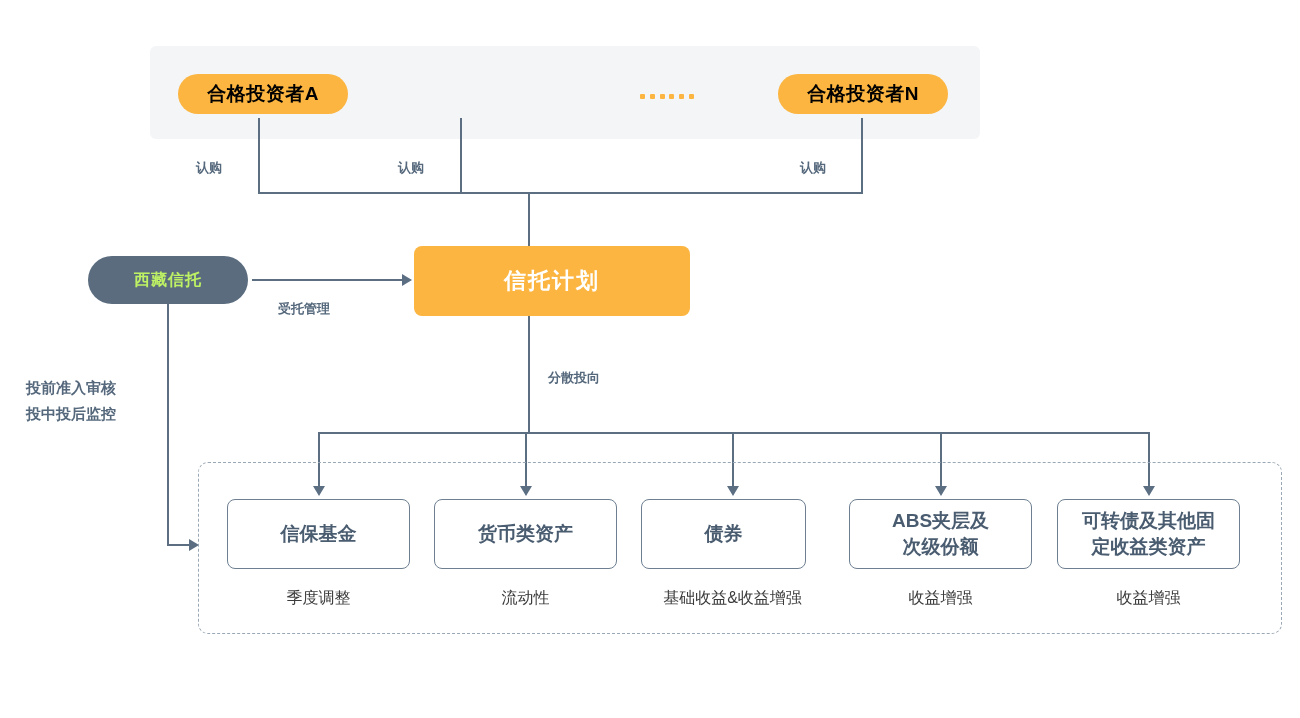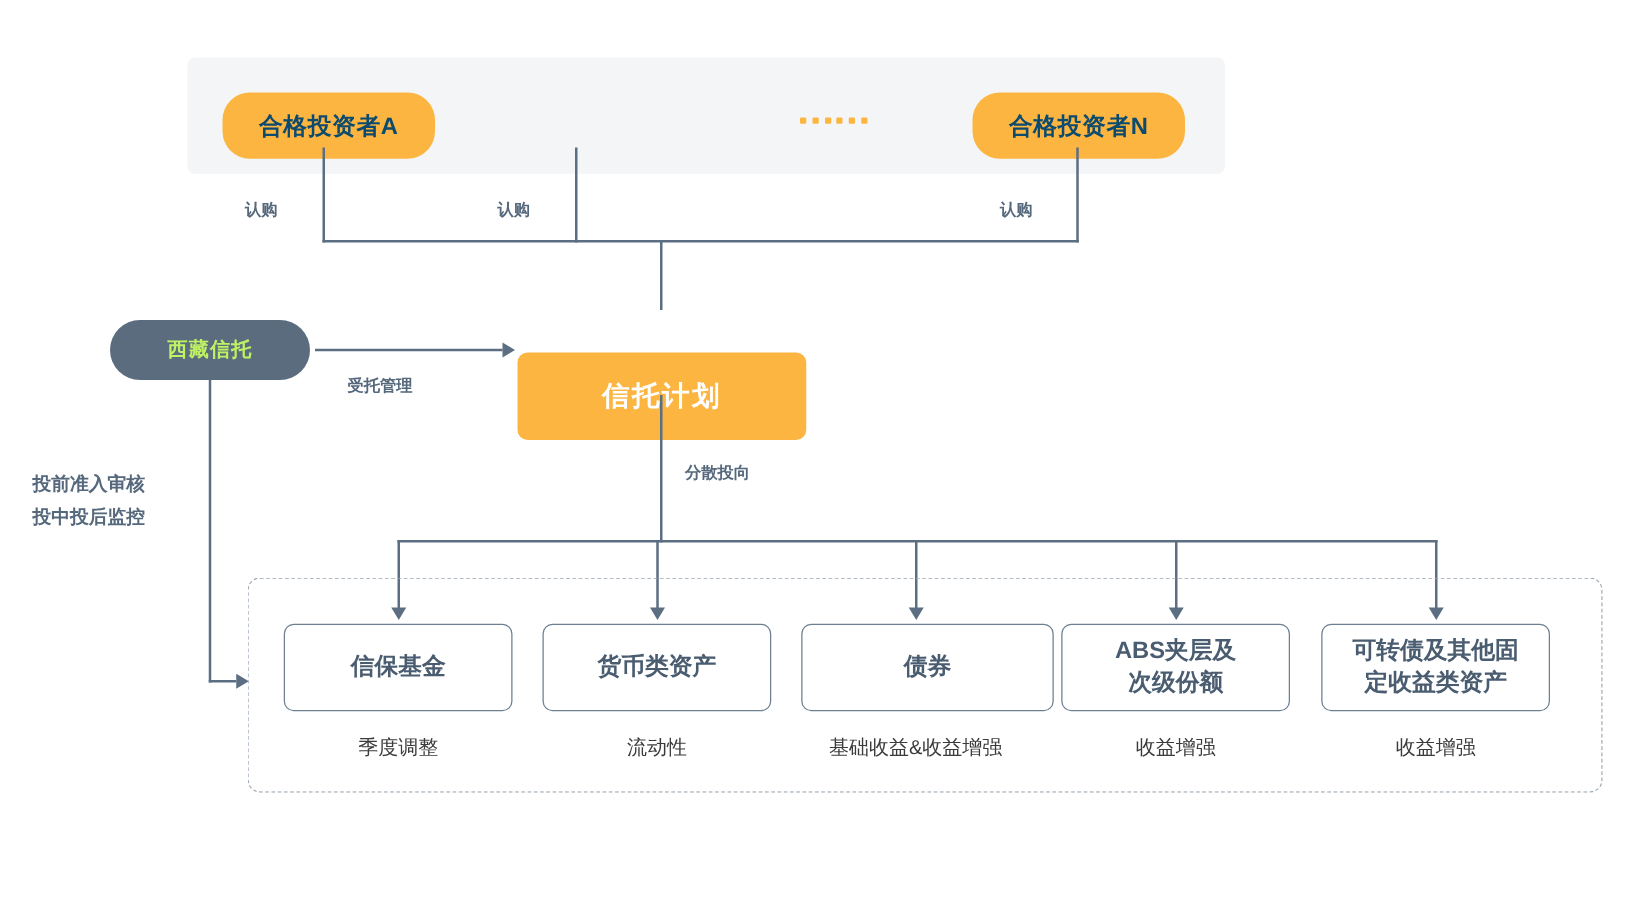--- a/index.html
+++ b/index.html
@@ -22,24 +22,24 @@
     position: absolute;
     left: 150px;
     top: 46px;
     width: 830px;
     height: 93px;
     background: #f4f5f7;
     border-radius: 6px;
   }
   .pill {
     position: absolute;
-    height: 53px;
+    height: 40px;
     border-radius: 22px;
     background: #fbb540;
-    color: #0c4a6e;
+    color: #000000;
     font-size: 19px;
     font-weight: bold;
     display: flex;
     align-items: center;
     justify-content: center;
     letter-spacing: 0.5px;
   }
   .pill-a { left: 178px; top: 74px; width: 170px; }
   .pill-b { left: 377px; top: 74px; width: 170px; }
   .pill-n { left: 778px; top: 74px; width: 170px; }
@@ -117,32 +117,31 @@
     font-weight: bold;
     display: flex;
     align-items: center;
     justify-content: center;
     letter-spacing: 1px;
   }
   .node-plan {
     position: absolute;
     left: 414px;
     top: 246px;
-    width: 231px;
+    width: 276px;
     height: 70px;
     border-radius: 8px;
     background: #fbb540;
     color: #ffffff;
     font-size: 22px;
     font-weight: bold;
     display: flex;
     align-items: center;
     justify-content: center;
     letter-spacing: 2px;
-    margin-top: 36px;
   }
   
   .asset-container {
     position: absolute;
     left: 198px;
     top: 462px;
     width: 1082px;
     height: 170px;
     border: 1px dashed #9aa7b4;
     border-radius: 10px;
@@ -238,21 +237,21 @@
   <div class="vline" style="left:940px; top:432px; height:56px;"></div>
   <div class="arrow-down" style="left:935px; top:486px;"></div>
 
   <div class="vline" style="left:1148px; top:432px; height:56px;"></div>
   <div class="arrow-down" style="left:1143px; top:486px;"></div>
 
   <div class="asset-container"></div>
 
   <div class="asset-box" style="left:227px; top:499px; width:183px;">信保基金</div>
   <div class="asset-box" style="left:434px; top:499px; width:183px;">货币类资产</div>
-  <div class="asset-box" style="left:641px; top:499px; width:202px;">债券</div>
+  <div class="asset-box" style="left:641px; top:499px; width:165px;">债券</div>
 
   <div class="asset-box" style="left:849px; top:499px; width:183px;">
     <div>
       <div>ABS夹层及</div>
       <div>次级份额</div>
     </div>
   </div>
 
   <div class="asset-box" style="left:1057px; top:499px; width:183px;">
     <div>

